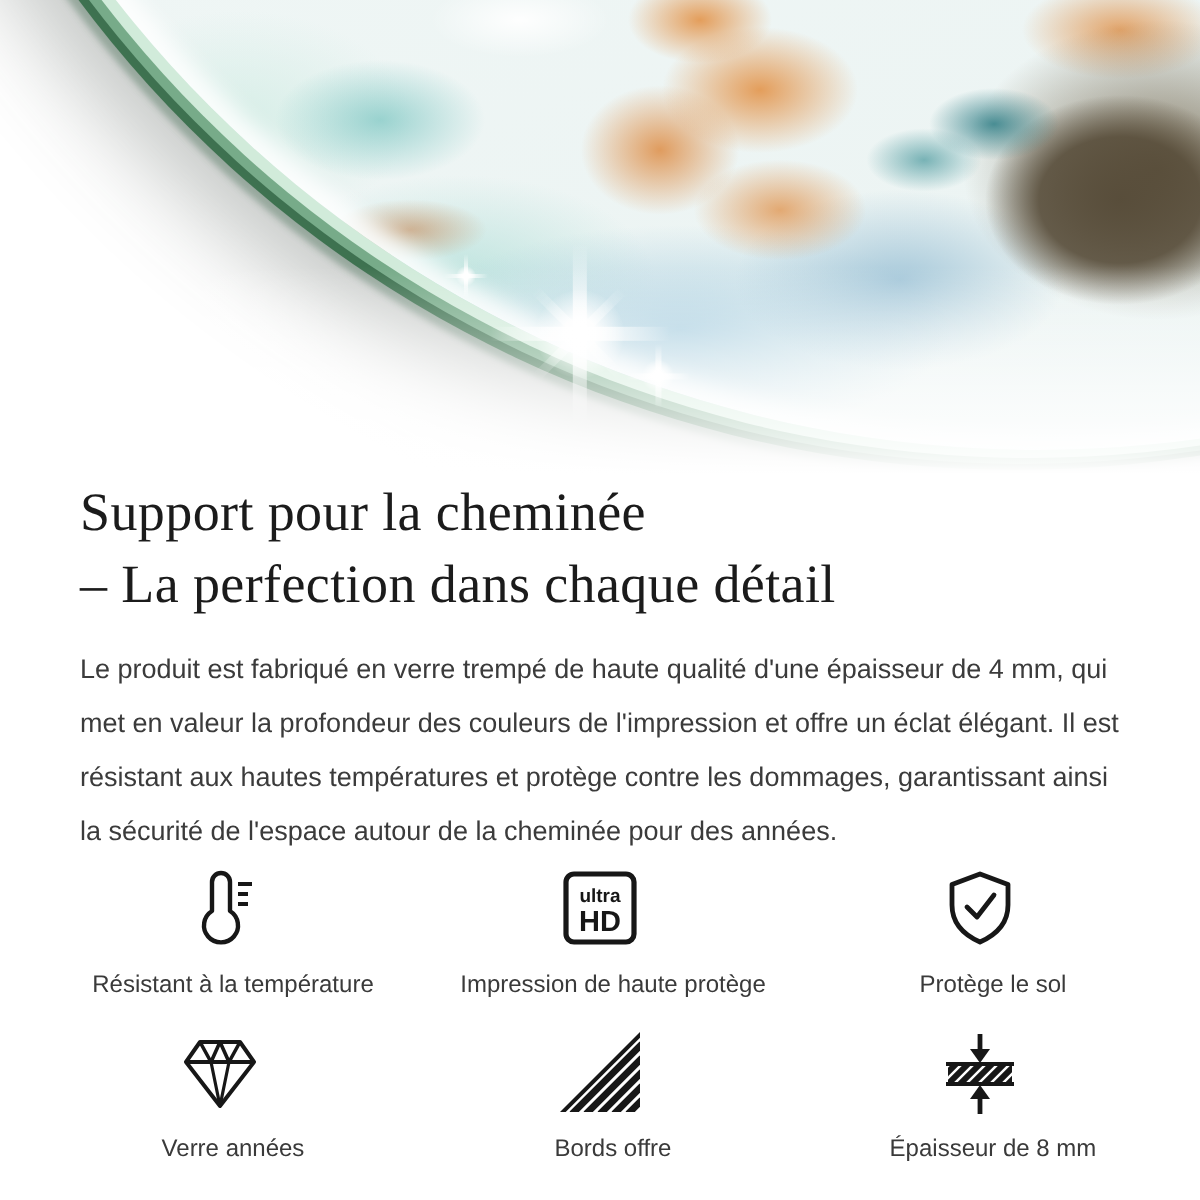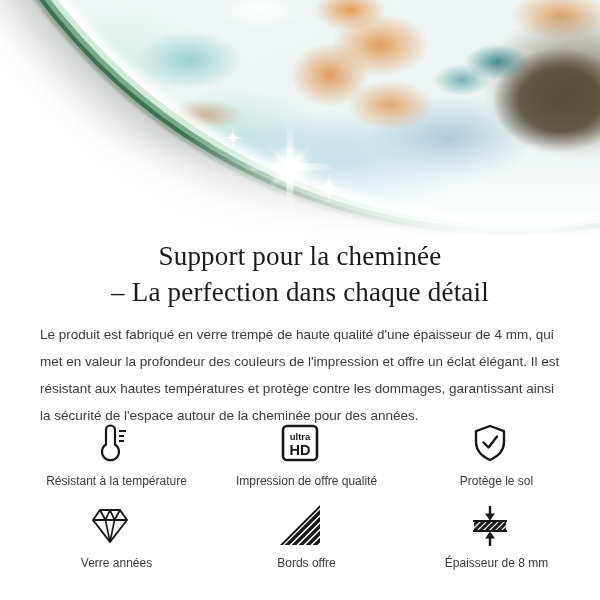--- a/index.html
+++ b/index.html
@@ -59,25 +59,25 @@
   .sparkle .glow{position:absolute;inset:26%;border-radius:50%;
     background:radial-gradient(circle,rgba(255,255,255,0.95) 0%,rgba(255,255,255,0.95) 25%,rgba(255,255,255,0) 72%);}
   .sparkle.main{left:245px;top:122px;width:90px;height:90px;}
   .sparkle.s2{left:313px;top:172px;width:32px;height:32px;}
   .sparkle.s3{left:222px;top:127px;width:22px;height:22px;}
 
   
   .content{position:relative;z-index:2;padding-top:230px;}
   .title{
     margin:8px 40px 0;font-family:"Liberation Serif",serif;font-weight:400;
-    font-size:27px;line-height:36px;color:#1b1b1b;letter-spacing:0.2px;text-align:center;
+    font-size:27px;line-height:36px;color:#1b1b1b;letter-spacing:0.2px;
   }
   .title span{display:block;}
   .desc{
-    margin:11px 40px 2px;width:528px;
+    margin:11px 40px 13px;width:528px;
     font-size:13.5px;line-height:27px;color:#3b3b3b;
   }
 
   
   .features{
     display:grid;grid-template-columns:repeat(3,1fr);
     margin:-12px 15px 0;row-gap:13px;
   }
   .feature{display:flex;flex-direction:column;align-items:center;}
   .icon-box{height:48px;display:flex;align-items:center;justify-content:flex-start;}
@@ -131,21 +131,21 @@
       </div>
 
       <div class="feature">
         <div class="icon-box">
           <svg class="ficon" width="44" height="44" viewBox="0 0 44 44">
             <rect x="5" y="5" width="34" height="34" rx="4" fill="none" stroke="#171717" stroke-width="2.6"></rect>
             <text x="22" y="19" text-anchor="middle" font-family="Liberation Sans, sans-serif" font-size="9.5" font-weight="700" fill="#171717">ultra</text>
             <text x="22" y="33.5" text-anchor="middle" font-family="Liberation Sans, sans-serif" font-size="14.5" font-weight="700" fill="#171717">HD</text>
           </svg>
         </div>
-        <div class="feature-label">Impression de offre qualité</div>
+        <div class="feature-label">Impression de haute protège</div>
       </div>
 
       <div class="feature">
         <div class="icon-box">
           <svg class="ficon" width="44" height="44" viewBox="0 0 44 44" fill="none" stroke="#171717" stroke-width="2.4">
             <path d="M22,5 L36,10.2 V20.5 C36,29.5 30.4,35.3 22,39 C13.6,35.3 8,29.5 8,20.5 V10.2 Z" stroke-linejoin="round"></path>
             <polyline points="15.5,21.5 20.5,26.5 29,15.5" stroke-linecap="round" stroke-linejoin="round"></polyline>
           </svg>
         </div>
         <div class="feature-label">Protège le sol</div>

